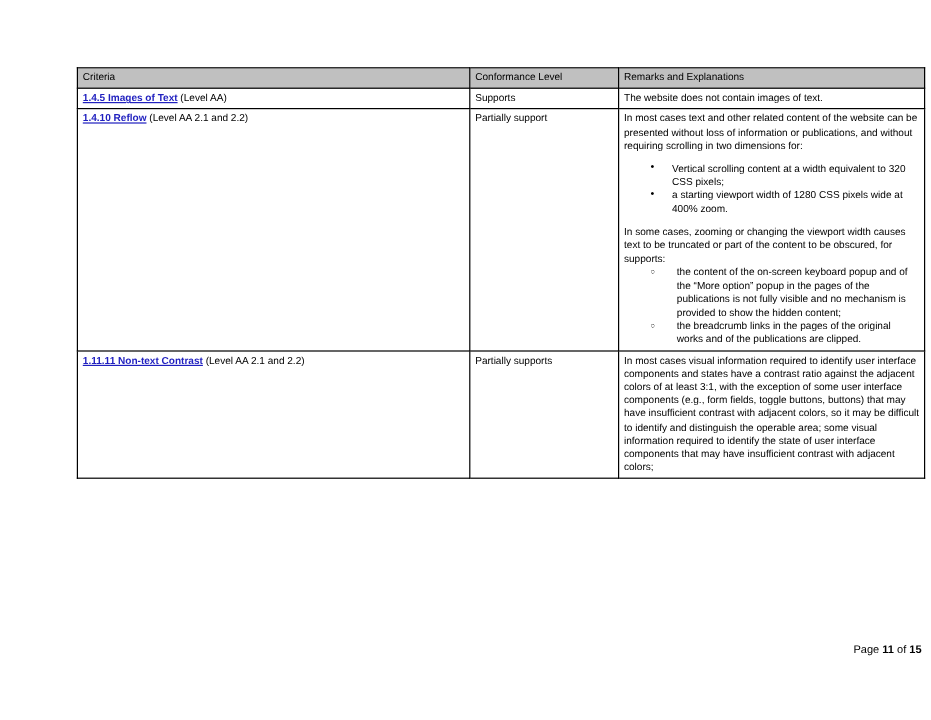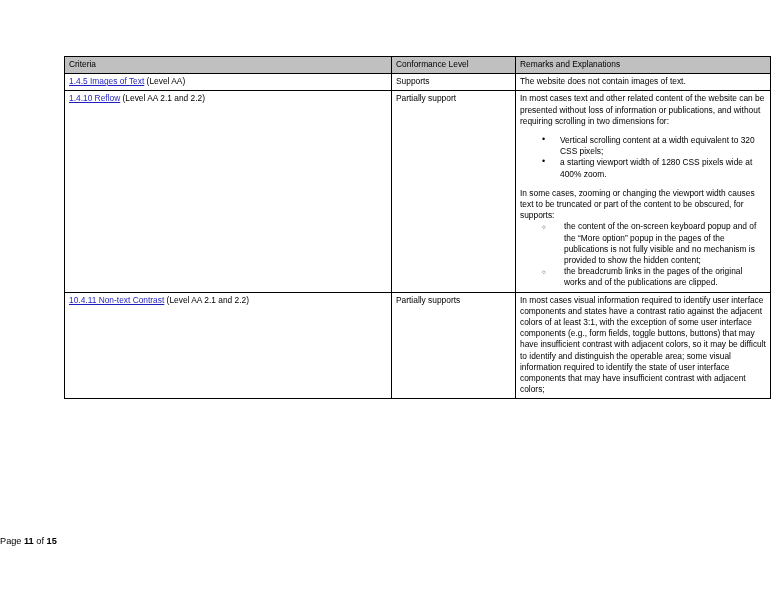--- a/index.html
+++ b/index.html
@@ -53,21 +53,21 @@
     padding: 2px 4px 3px 4px;
     vertical-align: middle;
   }
   
   td.criteria {
     vertical-align: middle;
   }
   td.criteria .crit-link {
     color: #1f1fbf;
     text-decoration: underline;
-    font-weight: normal;
+    font-weight: bold;
   }
   td.criteria .crit-level {
     color: #000000;
     font-weight: normal;
   }
   
   td.conformance {
     vertical-align: middle;
   }
   td.remarks {
@@ -105,22 +105,22 @@
     font-size: 6.2px;
     line-height: 12px;
   }
   ul.lvl-circle > li { padding-left: 44px; }
 
   
   .footer {
     position: absolute;
     left: 0;
     top: 535px;
-    width: 705px;
-    text-align: left;
+    width: 768px;
+    text-align: right;
     font-size: 9.2px;
     line-height: 12px;
   }
   .footer b { font-weight: bold; }
 </style>
 </head>
 <body>
 
 <div class="page">
 
@@ -164,21 +164,21 @@
           <p>In some cases, zooming or changing the viewport width causes text to be truncated or part of the content to be obscured, for supports:</p>
           <ul class="lvl-circle">
             <li>the content of the on-screen keyboard popup and of the “More option” popup in the pages of the publications is not fully visible and no mechanism is provided to show the hidden content;</li>
             <li>the breadcrumb links in the pages of the original works and of the publications are clipped.</li>
           </ul>
         </td>
       </tr>
 
       <tr>
         <td class="criteria">
-          <span class="crit-link">10.4.11 Non-text Contrast</span><span class="crit-level"> (Level AA 2.1 and 2.2)</span>
+          <span class="crit-link">1.11.11 Non-text Contrast</span><span class="crit-level"> (Level AA 2.1 and 2.2)</span>
         </td>
         <td class="conformance">Partially supports</td>
         <td class="remarks">
           <p>In most cases visual information required to identify user interface components and states have a contrast ratio against the adjacent colors of at least 3:1, with the exception of some user interface components (e.g., form fields, toggle buttons, buttons) that may have insufficient contrast with adjacent colors, so it may be difficult to identify and distinguish the operable area; some visual information required to identify the state of user interface components that may have insufficient contrast with adjacent colors;</p>
         </td>
       </tr>
 
     </tbody>
   </table>
 

